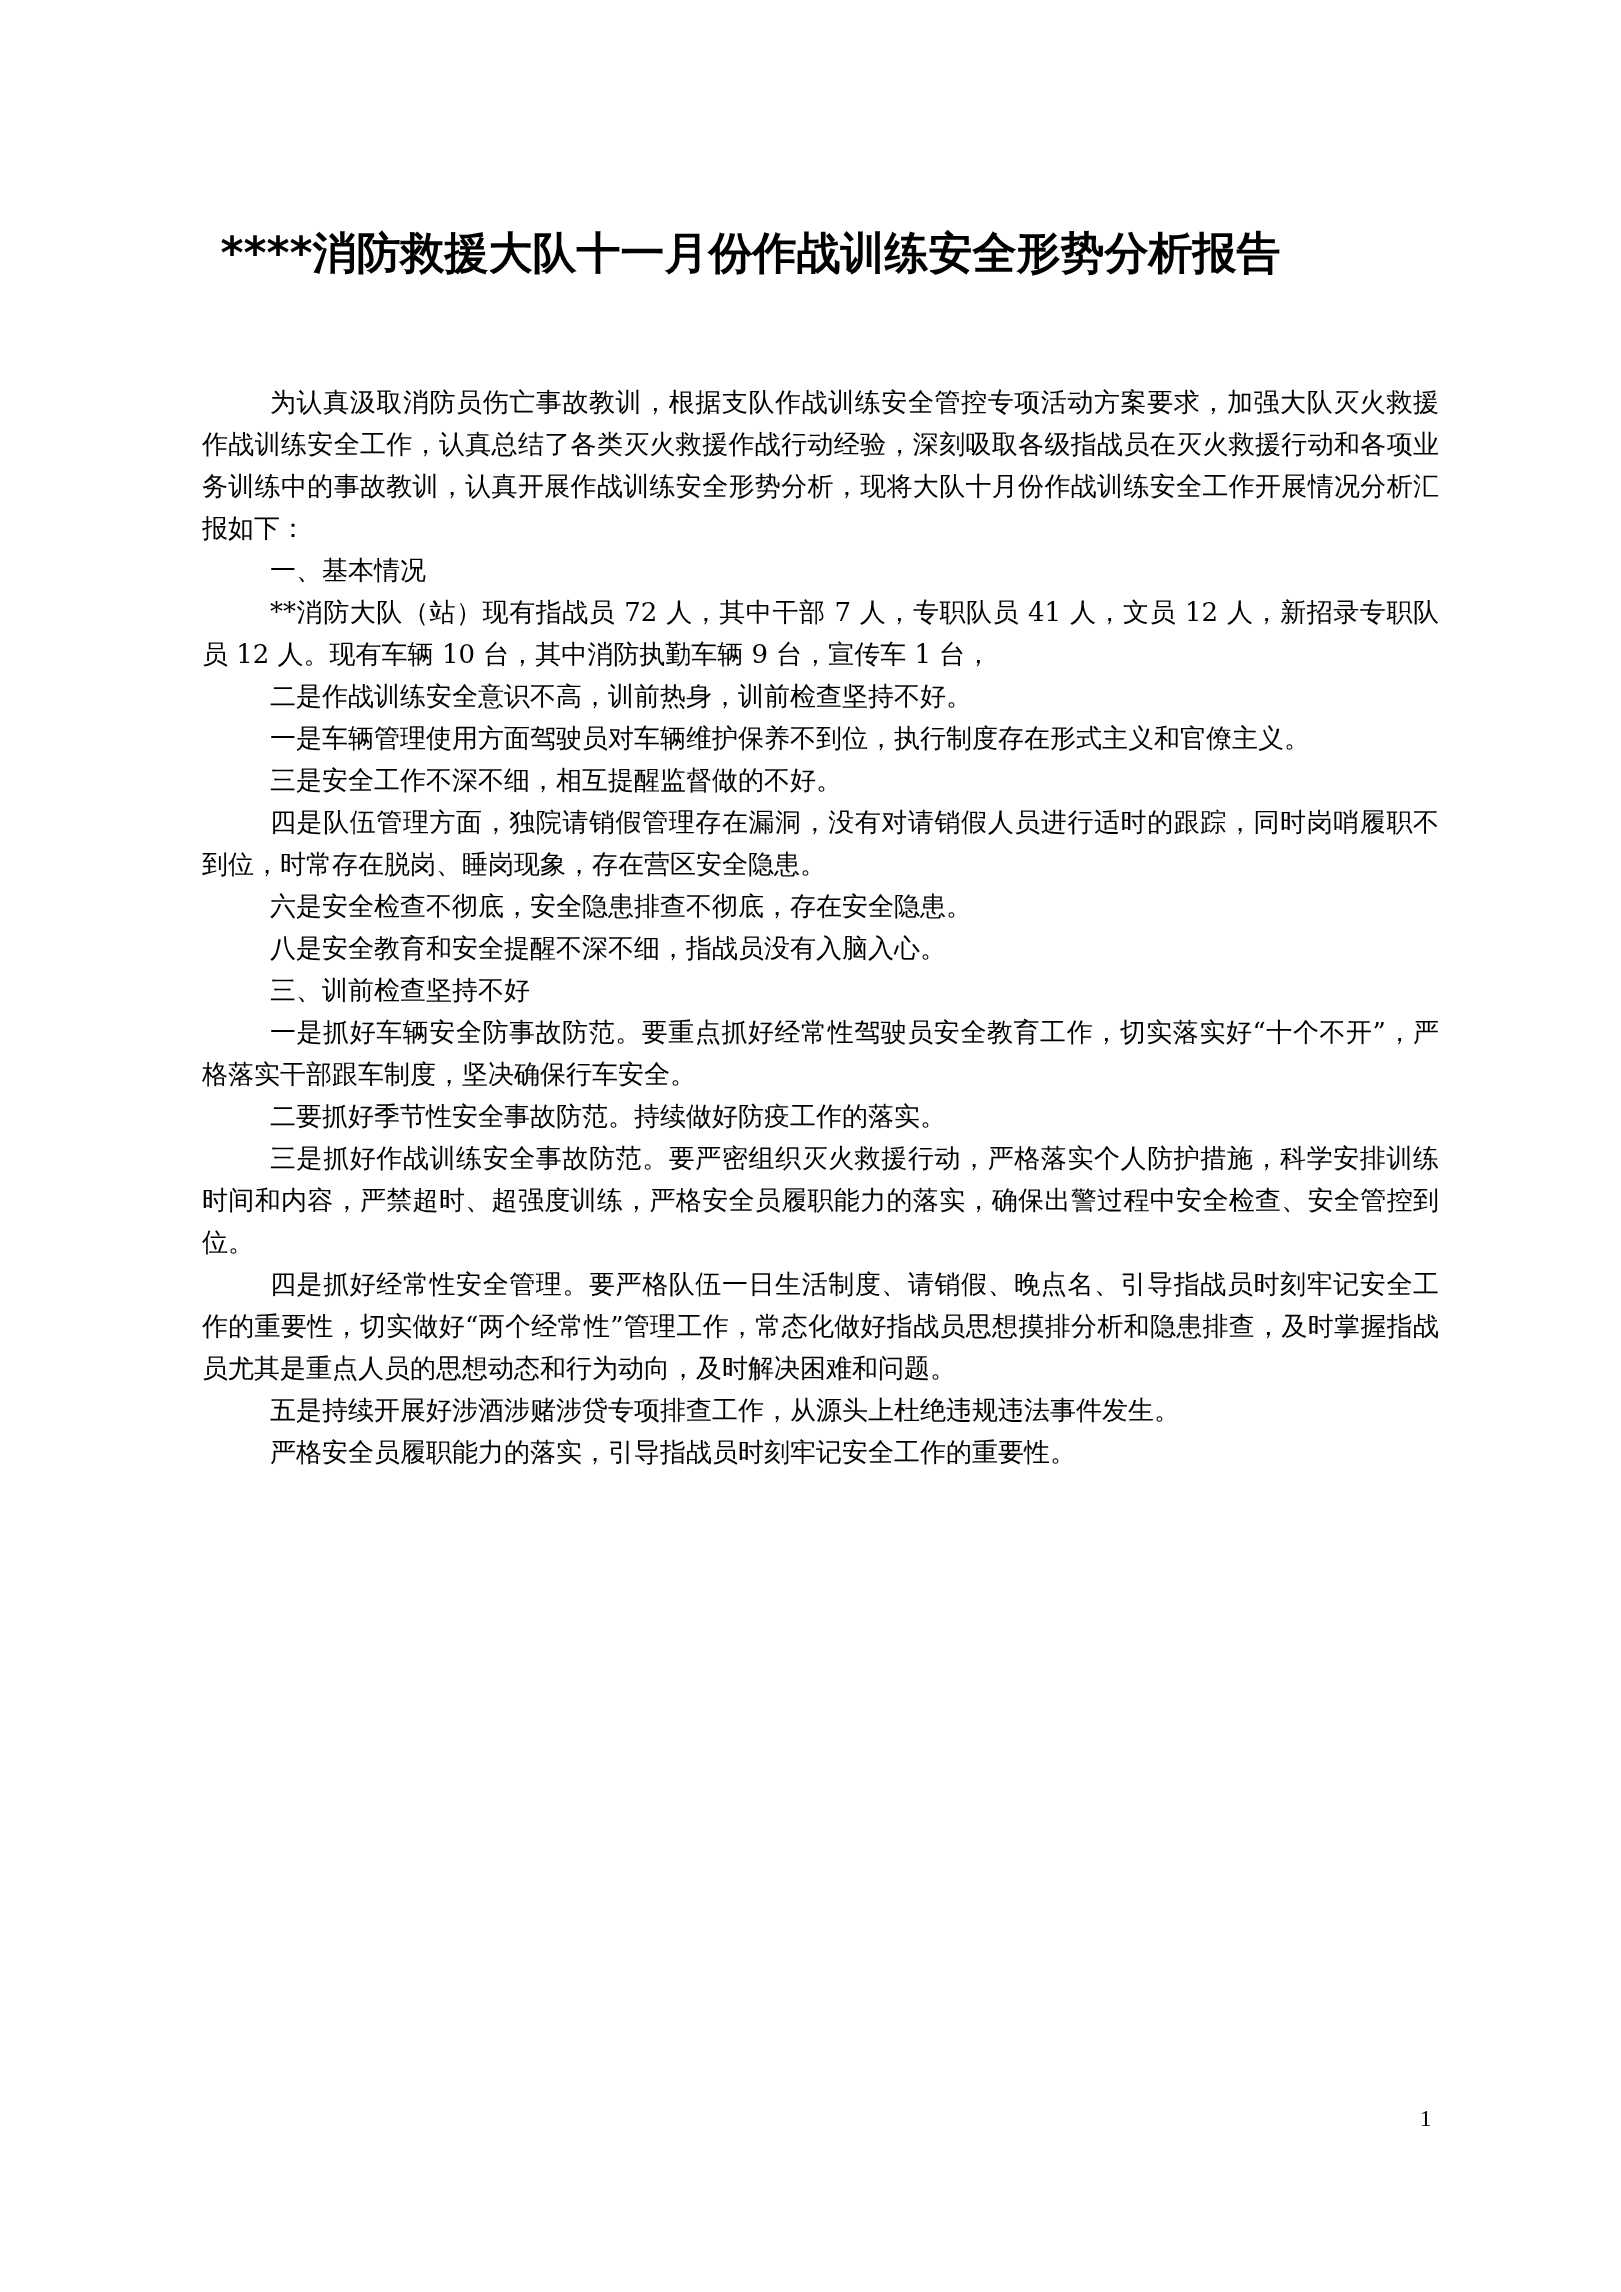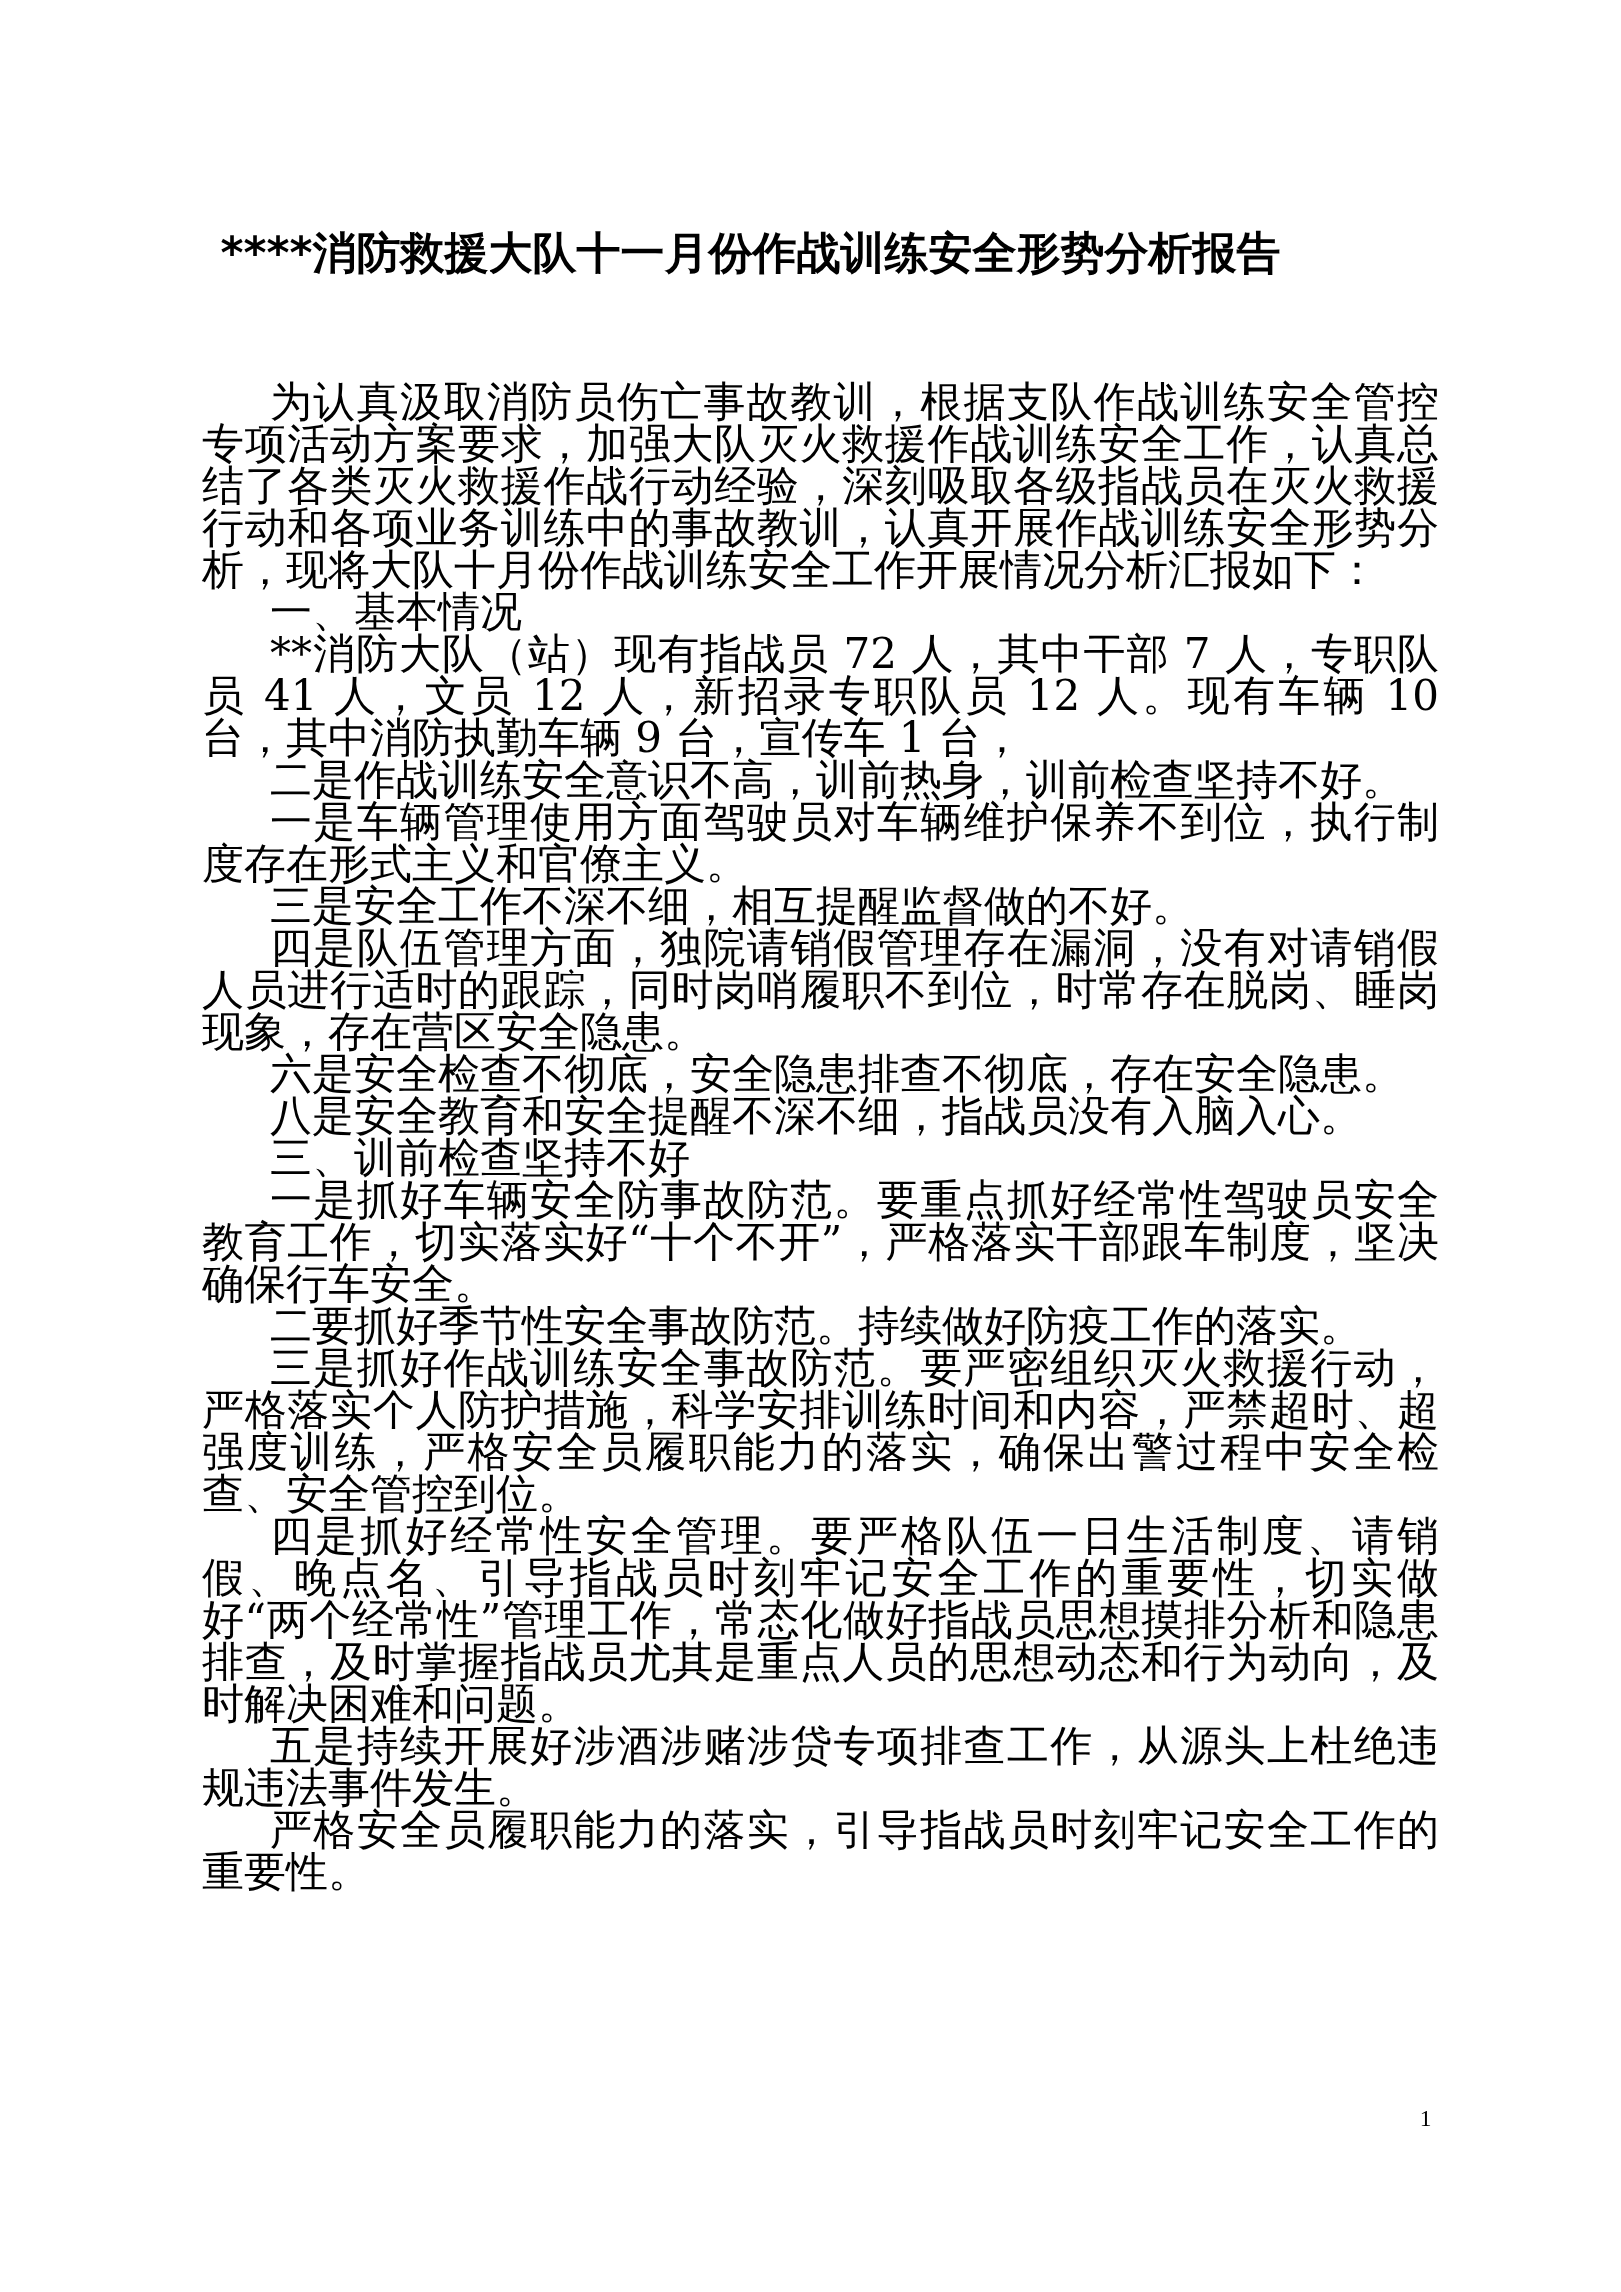--- a/index.html
+++ b/index.html
@@ -6,21 +6,21 @@
     body { width: 1621px; height: 2293px; position: relative; overflow: hidden; }
     .page { position: absolute; left: 0; top: 0; width: 1621px; height: 2293px; background: #fff; }
     .title {
       position: absolute; left: 0; width: 1427px; top: 223px;
       text-align: center;
       font-family: "DejaVu Sans", sans-serif; font-weight: bold;
       font-size: 44px; color: #000; letter-spacing: 0px; line-height: 59px; margin-left: 37px;
     }
     .body {
       position: absolute; left: 202px; width: 1237px; top: 381px;
-      font-family: "DejaVu Serif", serif; font-size: 42px; line-height: 42px;
+      font-family: "DejaVu Serif", serif; font-size: 26px; line-height: 42px;
       color: #000; text-align: justify;
     }
     .p { margin: 0; text-indent: 68px; }
     .pagenum {
       position: absolute; left: 1411px; top: 2105px; width: 29px; text-align: center;
       font-family: "Liberation Serif", serif; font-size: 23.5px; color: #000;
     }
   </style>
 </head>
 <body>

